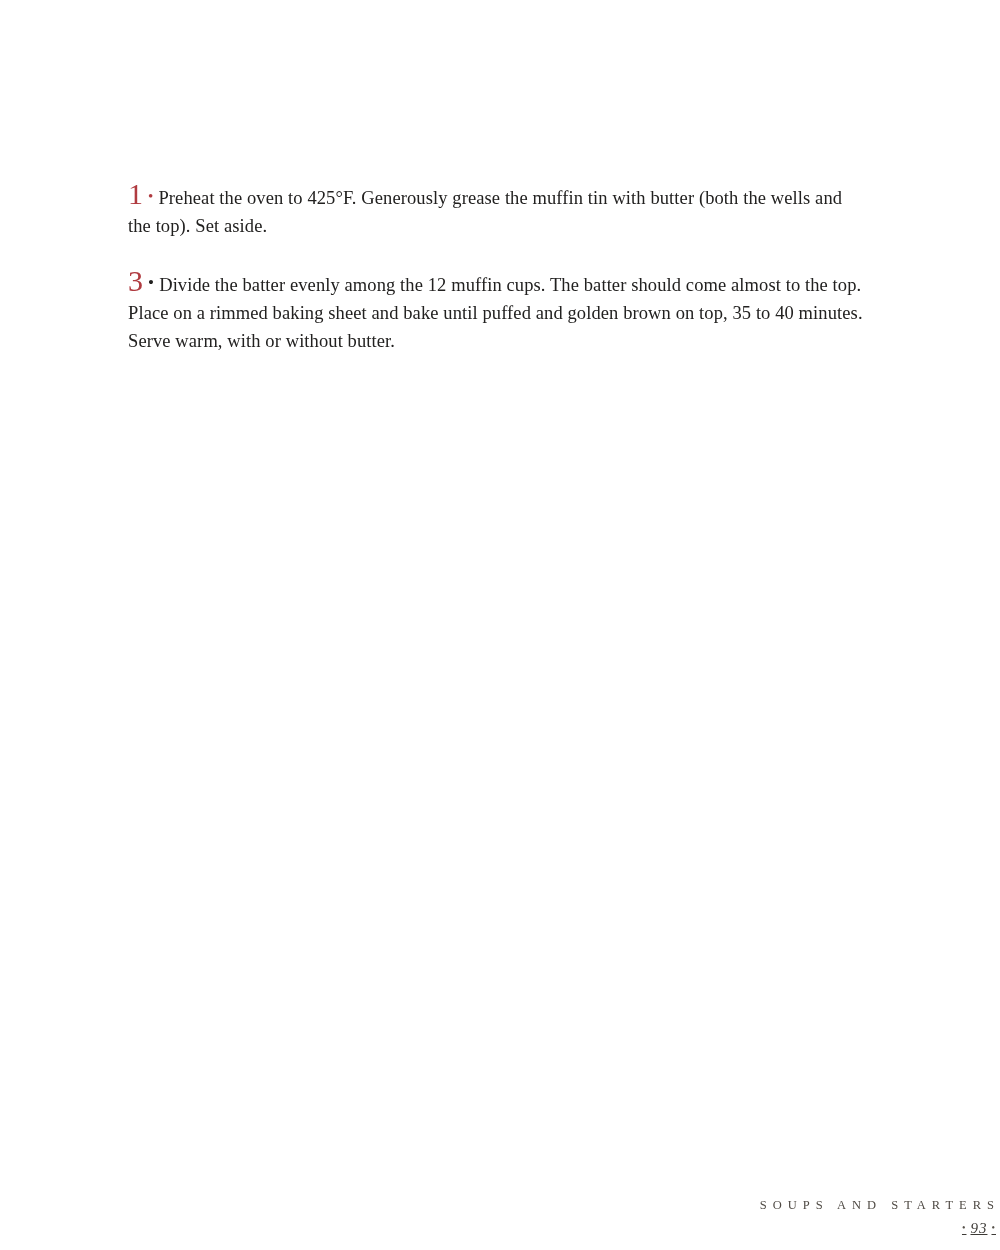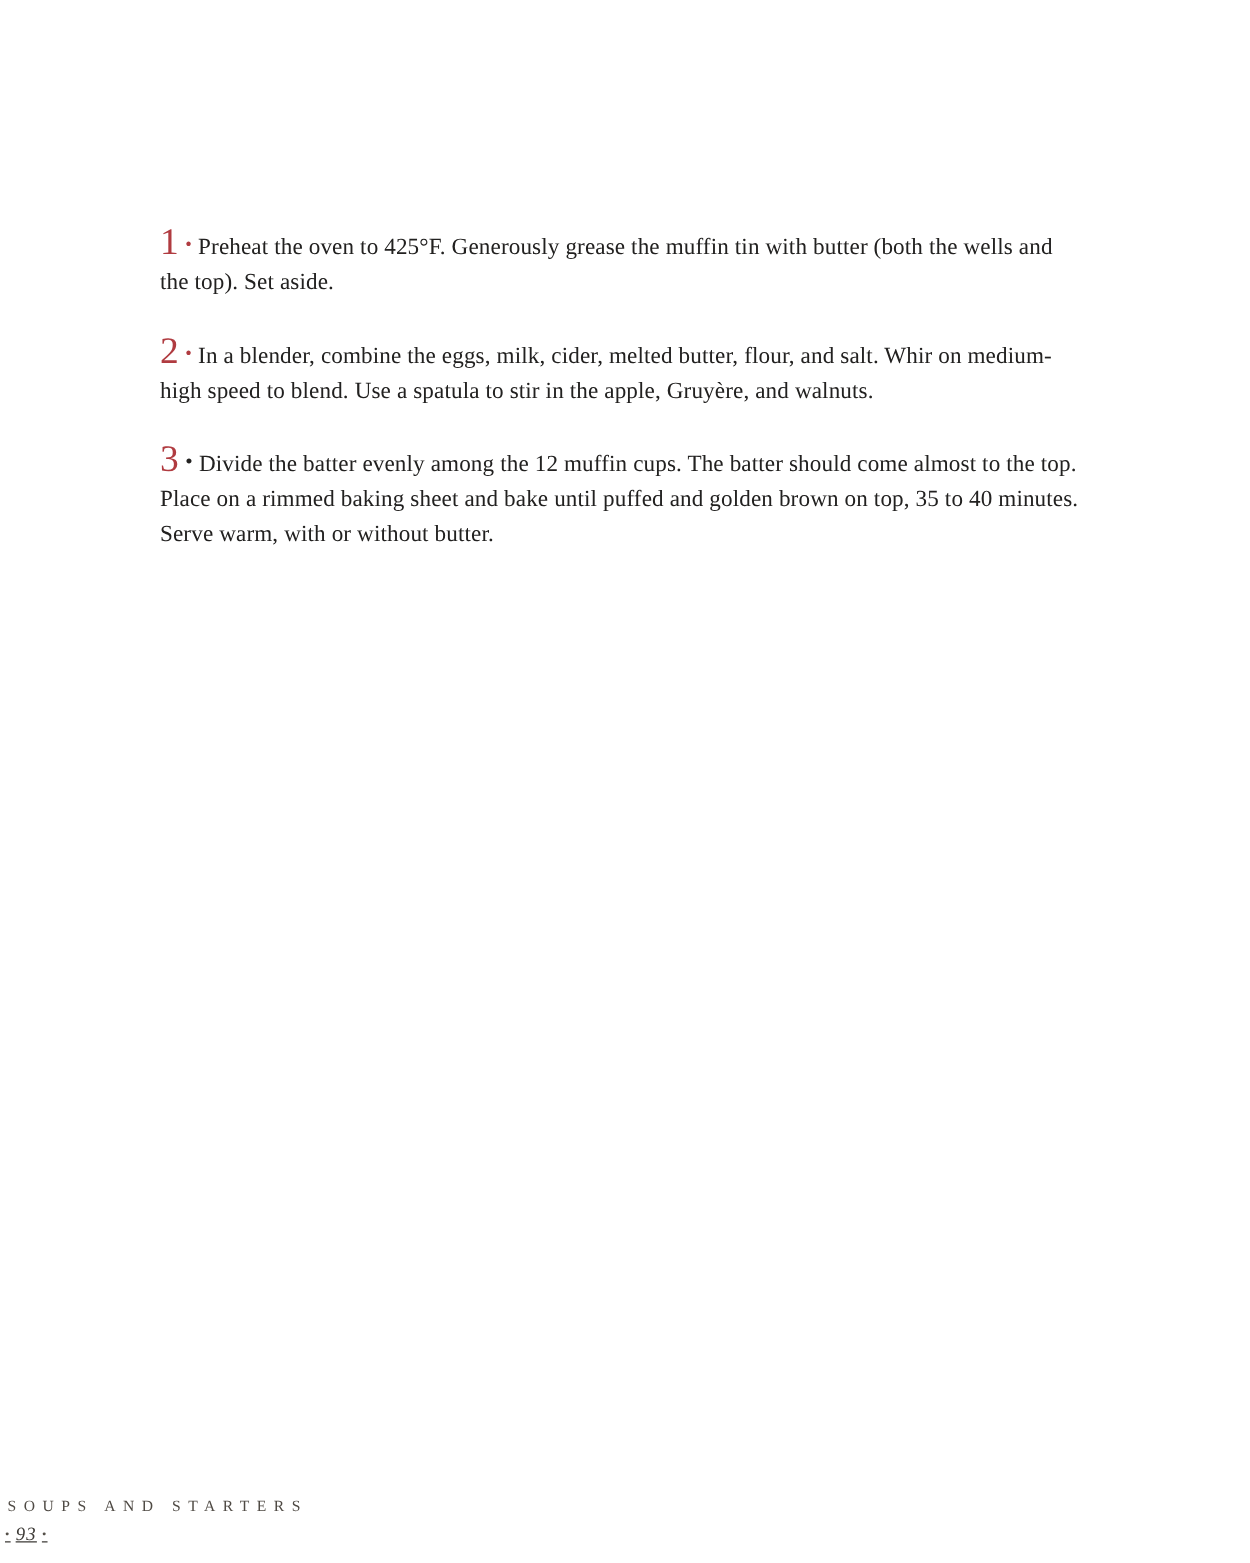--- a/index.html
+++ b/index.html
@@ -45,21 +45,21 @@
     vertical-align: 3px;
     padding: 0 5px 0 3px;
   }
   .step-bullet.red { color: var(--step-number-red); }
   .step-bullet.dark { color: var(--body-text); font-size: 17px; }
   .footer {
     position: absolute;
     left: 0;
     top: 1158px;
     width: 100%;
-    text-align: left;
+    text-align: right;
     color: var(--footer-text);
   }
   .footer-section {
     font-size: 12.5px;
     letter-spacing: 0.48em;
     text-indent: 0.48em; 
     margin-bottom: 7px;
     color: var(--footer-text);
   }
   .footer-pageno {
@@ -79,21 +79,20 @@
 </style>
 </head>
 <body>
 
 <div class="page">
 
   <div class="content">
 
     <p class="step"><span class="step-number">1</span><span class="step-bullet red">•</span><span class="step-text">Preheat the oven to 425°F. Generously grease the muffin tin with butter (both the wells and the top). Set aside.</span></p>
 
-    <p class="step"><span class="step-number">2</span><span class="step-bullet red">•</span><span class="step-text">In a blender, combine the eggs, milk, cider, melted butter, flour, and salt. Whir on medium-high speed to blend. Use a spatula to stir in the apple, Gruyère, and walnuts.</span></p>
 
     <p class="step"><span class="step-number">3</span><span class="step-bullet dark">•</span><span class="step-text">Divide the batter evenly among the 12 muffin cups. The batter should come almost to the top. Place on a rimmed baking sheet and bake until puffed and golden brown on top, 35 to 40 minutes. Serve warm, with or without butter.</span></p>
 
   </div>
 
   <div class="footer">
     <div class="footer-section">SOUPS AND STARTERS</div>
     <div class="footer-pageno"><span class="dot">•</span><span>93</span><span class="dot">•</span></div>
   </div>
 

